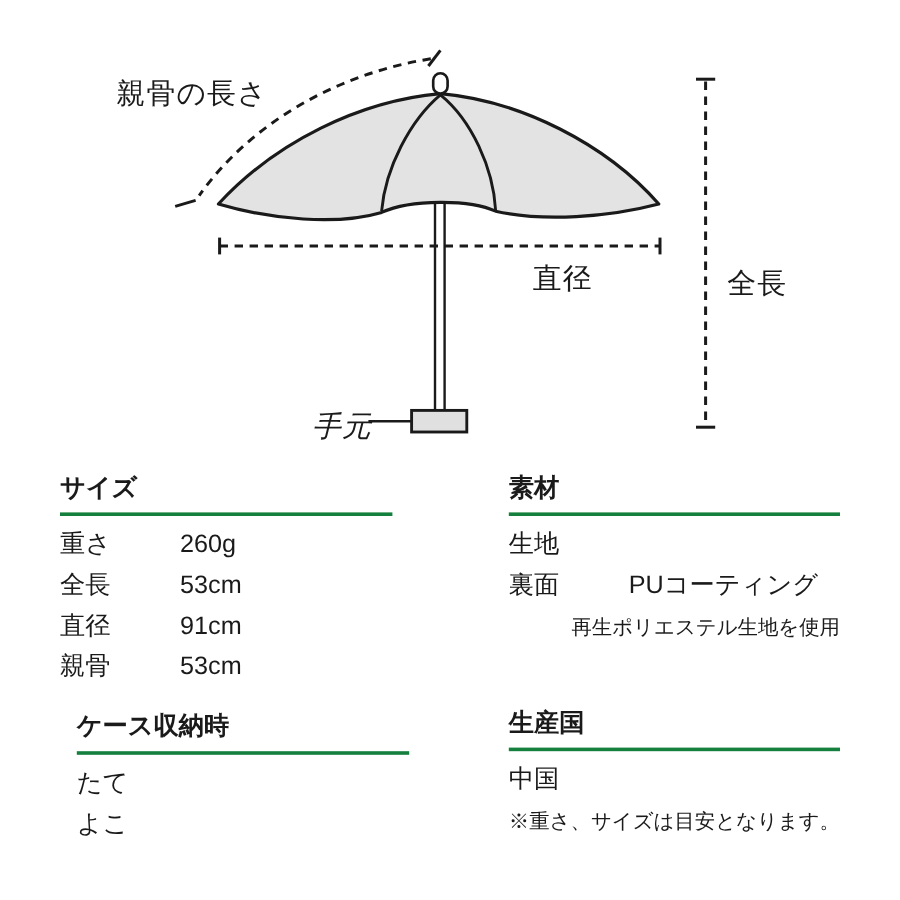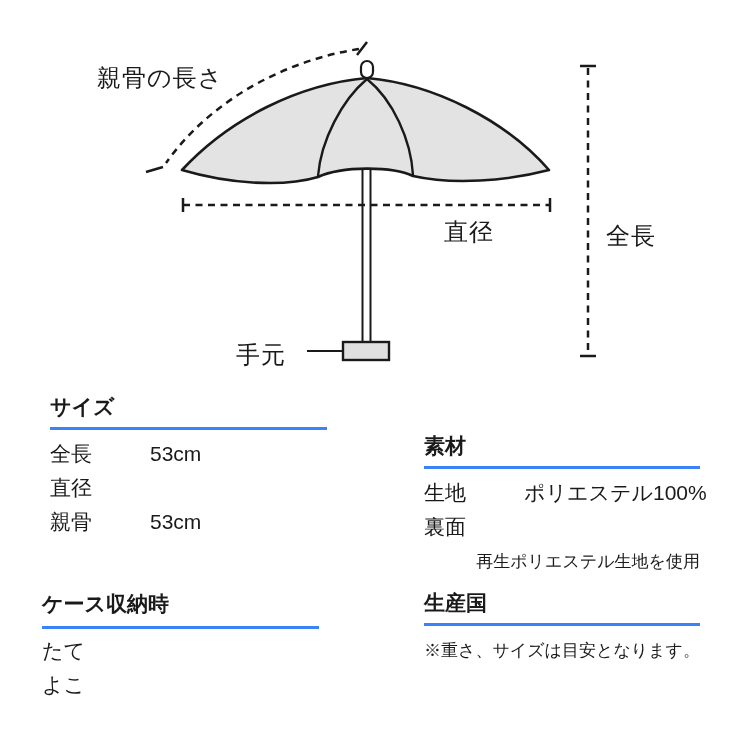--- a/index.html
+++ b/index.html
@@ -17,36 +17,36 @@
   .dlabel {
     position: absolute;
     font-size: 24px;
     letter-spacing: 1px;
     color: #1a1a1a;
     white-space: nowrap;
   }
   #lbl-rib    { left: 97px;  top: 62px;  }
   #lbl-dia    { left: 444px; top: 216px; }
   #lbl-total  { left: 606px; top: 220px; }
-  #lbl-handle { left: 236px; top: 339px; }
+  #lbl-handle { left: 260px; top: 339px; font-style: italic; }
 
   
   .sec { position: absolute; }
   #sec-size     { left: 50px;  top: 395px; width: 277px; }
-  #sec-material { left: 424px; top: 395px; width: 276px; margin-top: 39px; }
-  #sec-case     { left: 42px;  top: 594px; width: 277px; font-family: Liberation Mono, monospace; }
+  #sec-material { left: 424px; top: 395px; width: 276px; }
+  #sec-case     { left: 64px;  top: 594px; width: 277px; }
   #sec-country  { left: 424px; top: 591px; width: 276px; }
 
   .sec-title {
     margin: 0;
     font-size: 21px;
     font-weight: bold;
     line-height: 1.15;
     padding-bottom: 8px;
-    border-bottom: 3px solid #3b82f6;
+    border-bottom: 3px solid #15803d;
     white-space: nowrap;
   }
   .row {
     display: flex;
     margin-top: 13px;
     font-size: 21px;
     line-height: 1.0;
     white-space: nowrap;
   }
   .row .lbl { width: 100px; flex: 0 0 100px; }
@@ -98,52 +98,60 @@
   </svg>
 
   <div class="dlabel" id="lbl-rib">親骨の長さ</div>
   <div class="dlabel" id="lbl-dia">直径</div>
   <div class="dlabel" id="lbl-total">全長</div>
   <div class="dlabel" id="lbl-handle">手元</div>
 
   <section class="sec" id="sec-size">
     <h3 class="sec-title">サイズ</h3>
     <div class="row">
+      <span class="lbl">重さ</span>
+      <span class="val">260g</span>
+    </div>
+    <div class="row">
       <span class="lbl">全長</span>
       <span class="val">53cm</span>
     </div>
     <div class="row">
       <span class="lbl">直径</span>
+      <span class="val">91cm</span>
     </div>
     <div class="row">
       <span class="lbl">親骨</span>
       <span class="val">53cm</span>
     </div>
   </section>
 
   <section class="sec" id="sec-material">
     <h3 class="sec-title">素材</h3>
     <div class="row">
       <span class="lbl">生地</span>
-      <span class="val">ポリエステル100%</span>
     </div>
     <div class="row">
       <span class="lbl">裏面</span>
+      <span class="val">PUコーティング</span>
     </div>
     <div class="note">再生ポリエステル生地を使用</div>
   </section>
 
   <section class="sec" id="sec-case">
     <h3 class="sec-title">ケース収納時</h3>
     <div class="row">
       <span class="lbl">たて</span>
     </div>
     <div class="row">
       <span class="lbl">よこ</span>
     </div>
   </section>
 
   <section class="sec" id="sec-country">
     <h3 class="sec-title">生産国</h3>
+    <div class="row">
+      <span class="val">中国</span>
+    </div>
     <div class="note">※重さ、サイズは目安となります。</div>
   </section>
 
 </div>
 
 </body></html>

